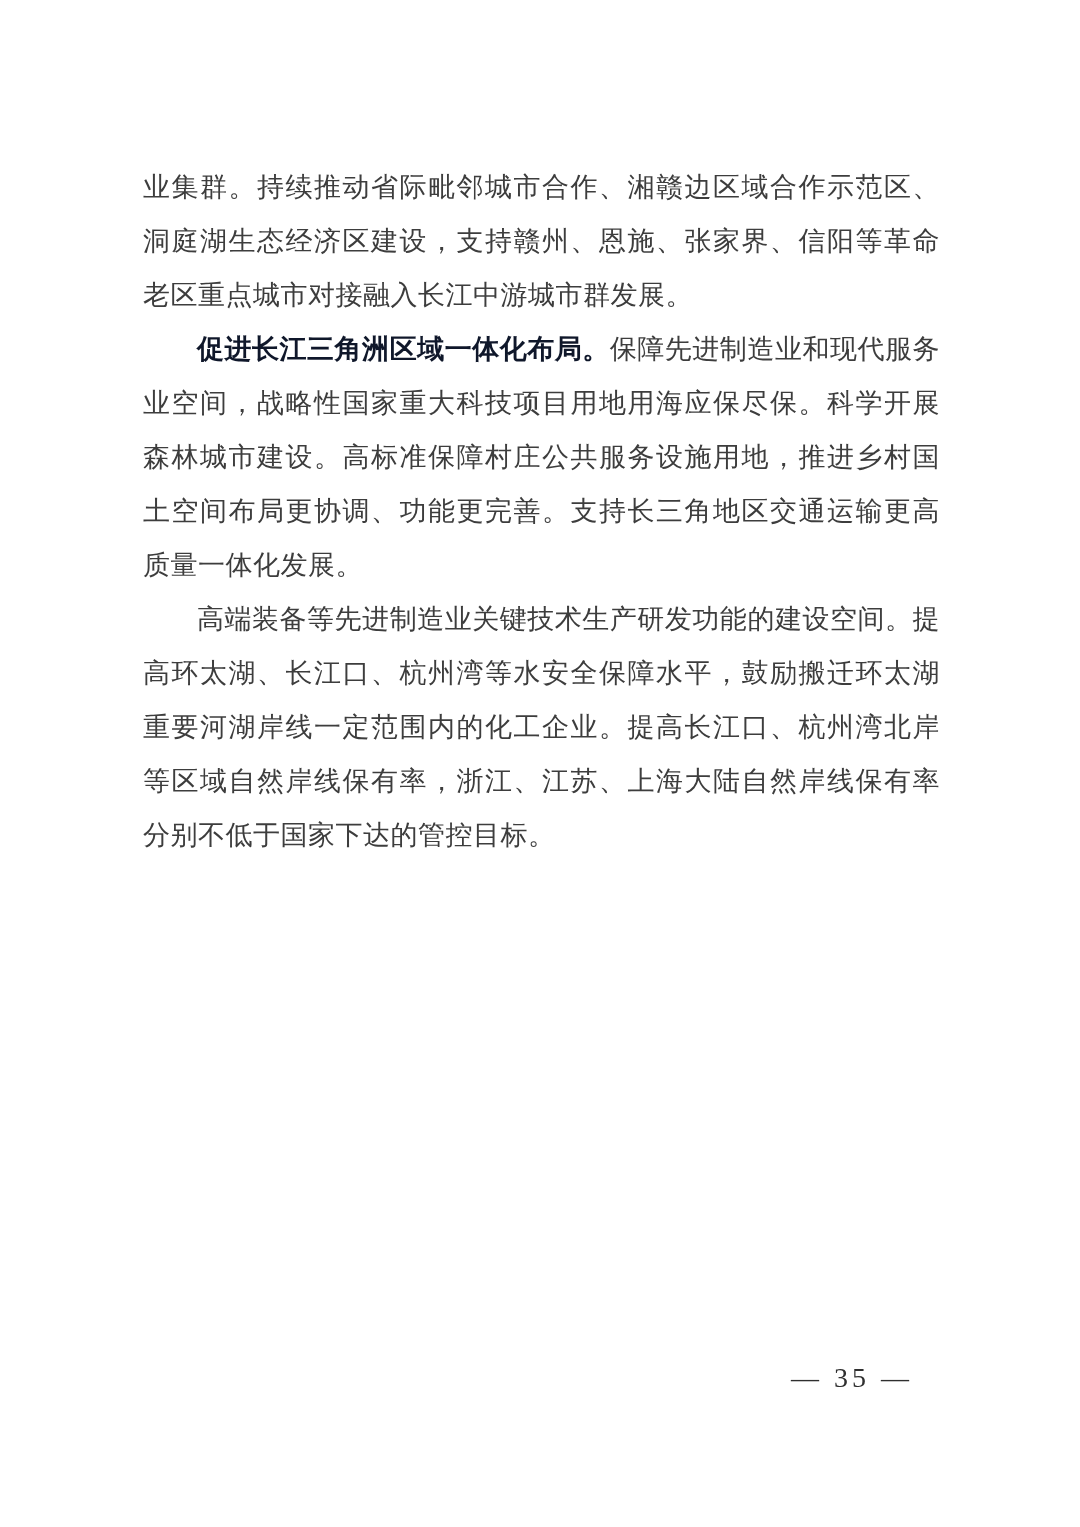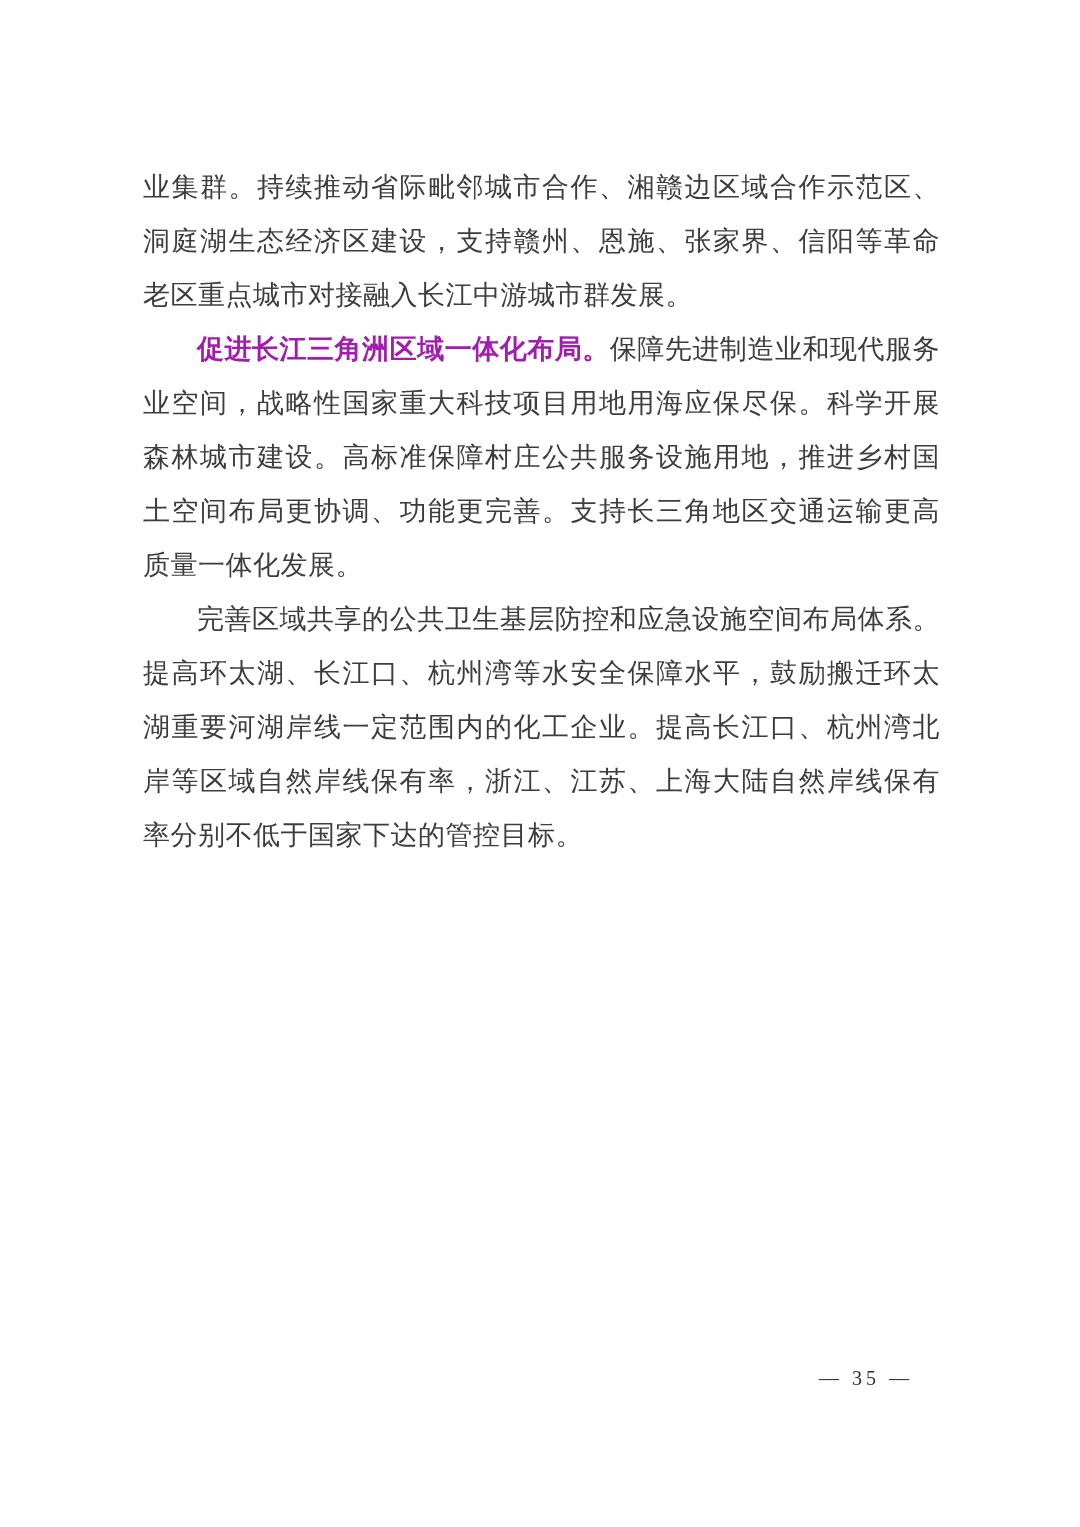--- a/index.html
+++ b/index.html
@@ -35,42 +35,42 @@
     text-justify: inter-ideograph;
   }
   p.para.indent {
     text-indent: 2em;
   }
   p.para.space-before {
     margin-top: 8px;
   }
   .bold-lead {
     font-weight: bold;
-    color: #a21caf;
+    color: #0f172a;
   }
   .page-number {
     position: absolute;
     top: 1358px;
     right: 147px;
-    font-size: 20px;
+    font-size: 28px;
     line-height: 40px;
     letter-spacing: 4px;
     color: #2f2f2f;
     white-space: nowrap;
   }
 </style>
 </head>
 <body>
 
 <div class="page">
   <div class="content">
 
     <p class="para"><span>业集群。持续推动省际毗邻城市合作、湘赣边区域合作示范区、洞庭湖生态经济区建设，支持赣州、恩施、张家界、信阳等革命老区重点城市对接融入长江中游城市群发展。</span></p>
 
     <p class="para indent"><span class="bold-lead">促进长江三角洲区域一体化布局。</span><span>保障先进制造业和现代服务业空间，战略性国家重大科技项目用地用海应保尽保。科学开展森林城市建设。高标准保障村庄公共服务设施用地，推进乡村国土空间布局更协调、功能更完善。支持长三角地区交通运输更高质量一体化发展。</span></p>
 
 
-    <p class="para indent"><span>完善区域共享的公共卫生基层防控和应急设施空间布局体系。提高环太湖、长江口、杭州湾等水安全保障水平，鼓励搬迁环太湖重要河湖岸线一定范围内的化工企业。提高长江口、杭州湾北岸等区域自然岸线保有率，浙江、江苏、上海大陆自然岸线保有率分别不低于国家下达的管控目标。</span></p>
+    <p class="para indent"><span>高端装备等先进制造业关键技术生产研发功能的建设空间。提高环太湖、长江口、杭州湾等水安全保障水平，鼓励搬迁环太湖重要河湖岸线一定范围内的化工企业。提高长江口、杭州湾北岸等区域自然岸线保有率，浙江、江苏、上海大陆自然岸线保有率分别不低于国家下达的管控目标。</span></p>
 
   </div>
 
   <div class="page-number">— 35 —</div>
 </div>
 
 </body></html>

